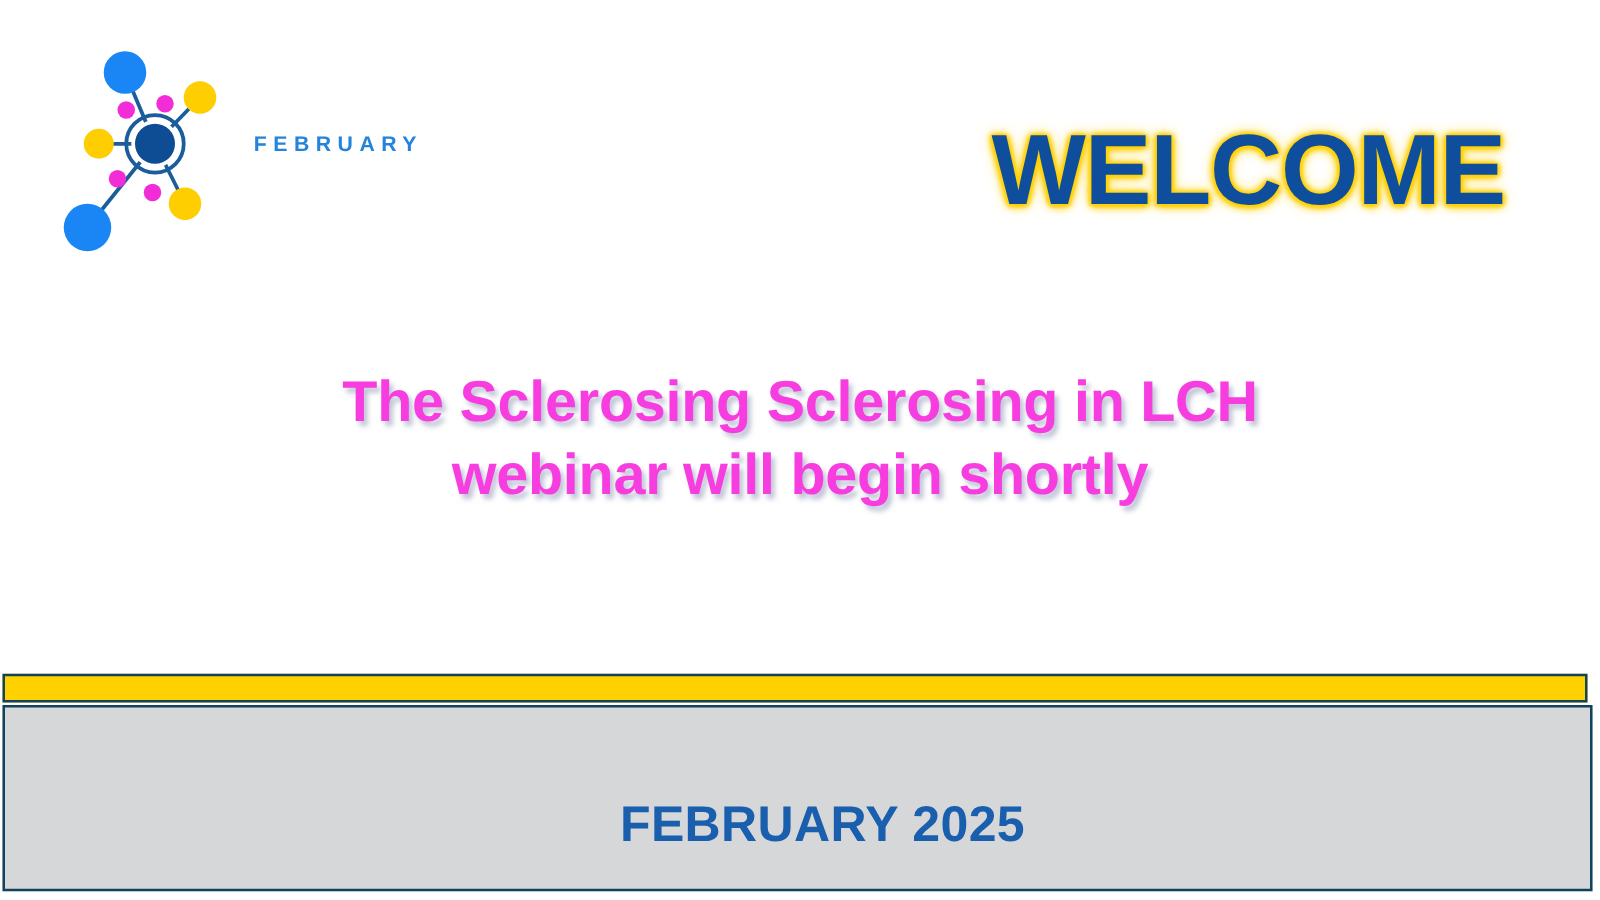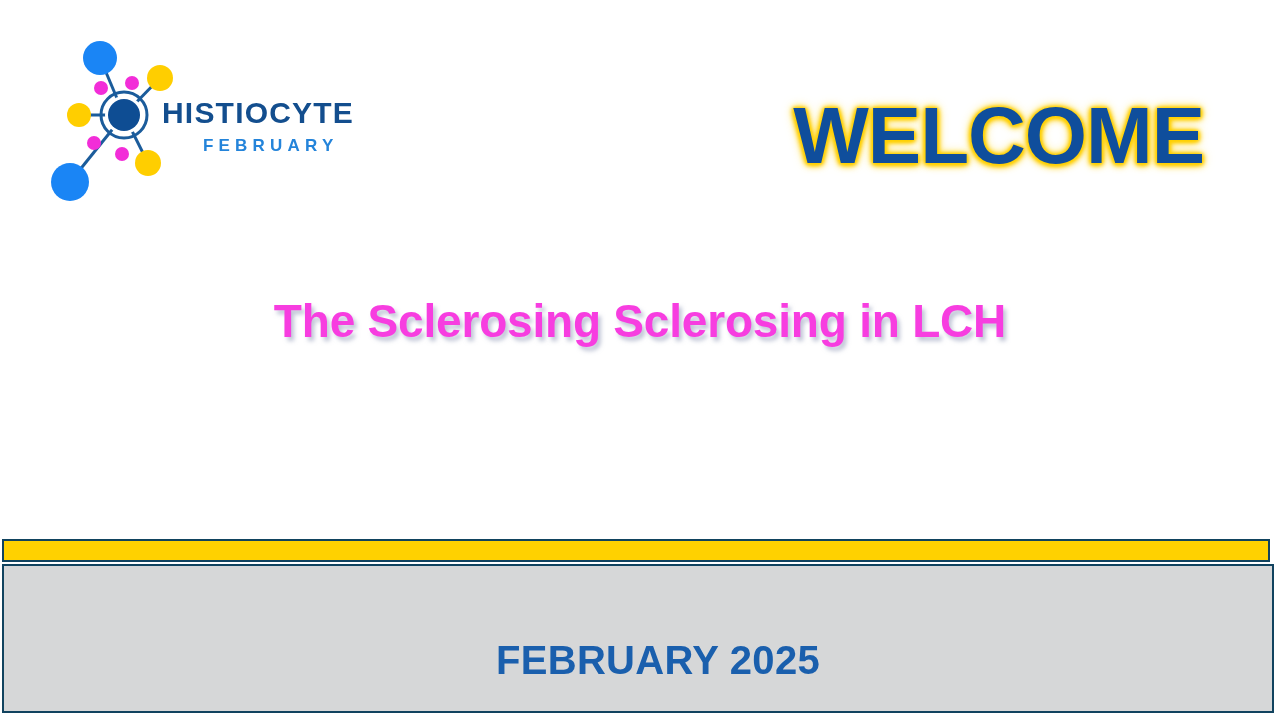--- a/index.html
+++ b/index.html
@@ -184,32 +184,32 @@
         <circle cx="54" cy="115" r="7" fill="#F22DD8"></circle>
         <circle cx="82" cy="126" r="7" fill="#F22DD8"></circle>
 
         <circle cx="84" cy="87" r="23" fill="none" stroke="#1B5C9B" stroke-width="3"></circle>
         <circle cx="84" cy="87" r="19" fill="#FFFFFF"></circle>
         <circle cx="84" cy="87" r="16" fill="#0E4D93"></circle>
       </svg>
     </div>
 
     <div id="logo-wordmark">
-      <div class="wm-main">HISTIOCYTE</div>
       <div class="wm-sub">FEBRUARY</div>
     </div>
 
   </div>
 
   <div id="welcome">
     <span class="welcome-text">WELCOME</span>
   </div>
 
   <div id="subtitle">
     <span class="sub-line">The Sclerosing Sclerosing in LCH</span>
+    <span class="sub-line">webinar will begin shortly</span>
   </div>
 
   <div id="banner">
     <div id="banner-yellow"></div>
     <div id="banner-body">
       <div id="banner-date">FEBRUARY 2025</div>
     </div>
   </div>
 
 </div>

